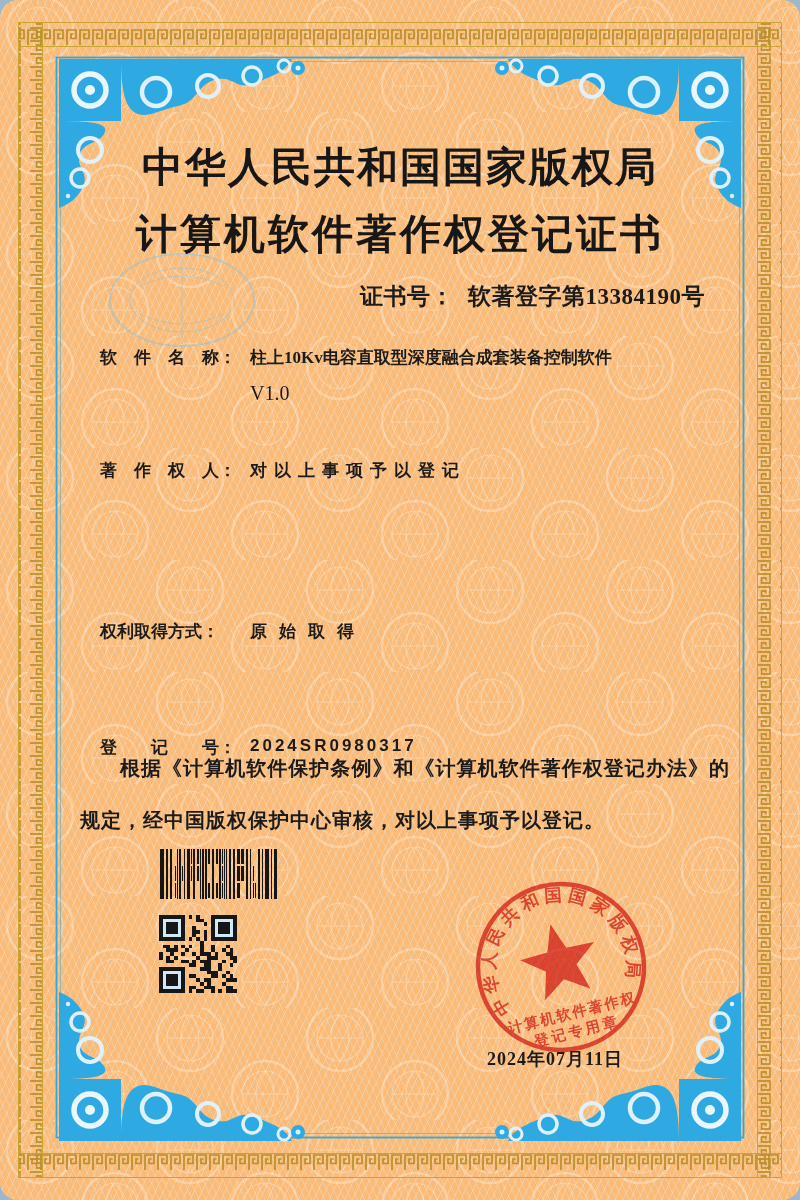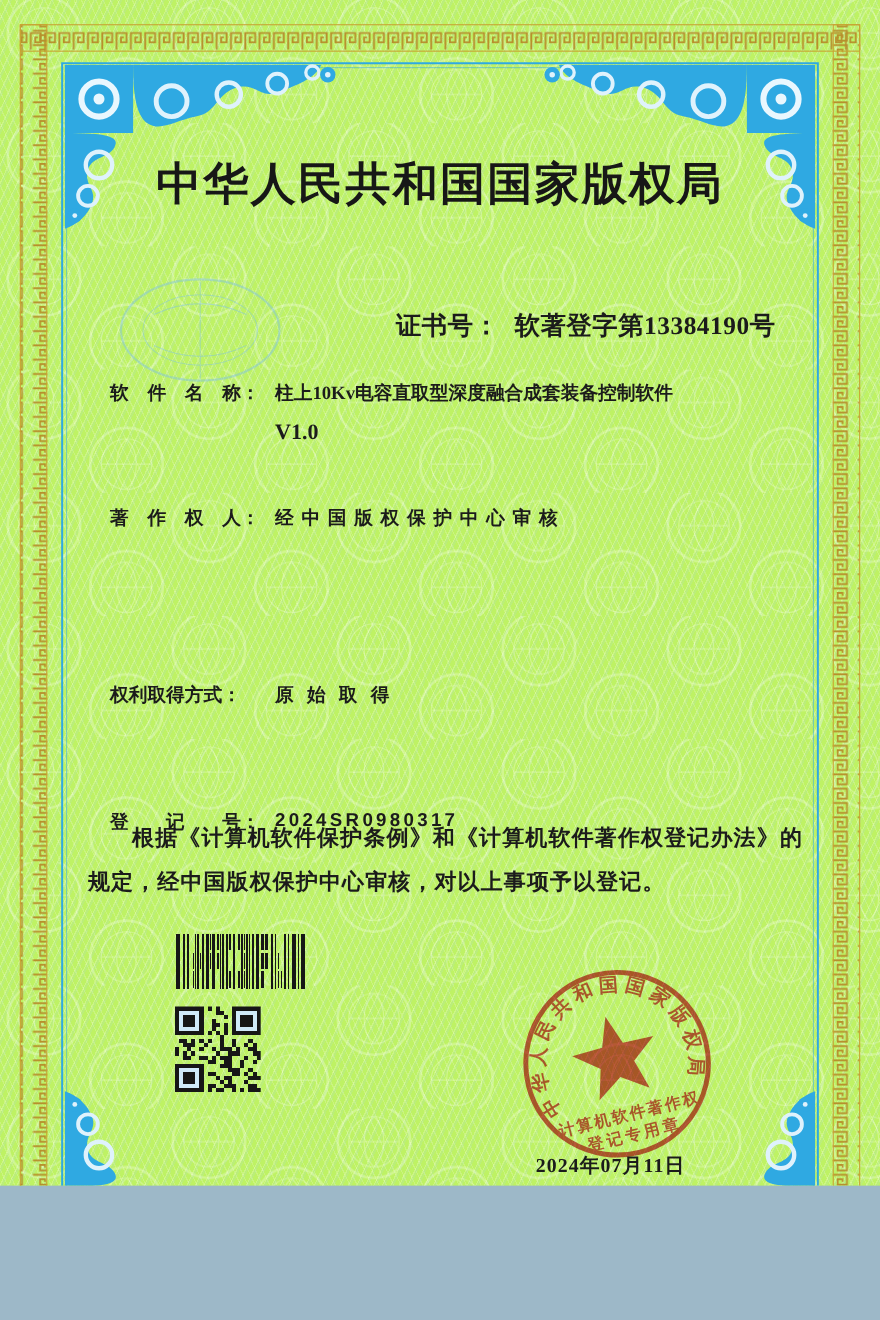--- a/index.html
+++ b/index.html
@@ -1,20 +1,21 @@
 <!DOCTYPE html>
 <html><head>
 <meta charset="utf-8">
 <style>
   html,body{margin:0;padding:0;background:#9db8c8;}
   .page{
-    position:relative;width:800px;height:1078px;margin:0 auto;overflow:hidden;
-    background:#bef264;
+    position:relative;width:800px;height:1200px;margin:0 auto;overflow:hidden;
+    background:#fdba74;
     font-family:"Liberation Serif", serif;
     color:#1b1b1b;
+    border-radius:18px;
   }
   
   .page::before{
     content:"";position:absolute;inset:0;pointer-events:none;
     background:
       repeating-linear-gradient(115deg, rgba(255,255,255,.22) 0 1px, rgba(168,214,240,.16) 1px 3px, rgba(0,0,0,0) 3px 7px),
       repeating-linear-gradient(65deg, rgba(255,255,255,.18) 0 1px, rgba(0,0,0,0) 1px 6px);
   }
   .deco{position:absolute;inset:0;width:800px;height:1200px;pointer-events:none;}
   .title1,.title2{
@@ -27,24 +28,24 @@
     position:absolute;top:281px;left:0;right:95px;text-align:right;
     font-size:23px;font-weight:700;letter-spacing:.5px;
   }
   .certno .sep{display:inline-block;width:14px;}
   .row{position:absolute;left:100px;font-size:17px;white-space:nowrap;}
   .row .lbl{font-weight:700;}
   .row .val{position:absolute;left:150px;top:0;white-space:nowrap;font-weight:600;text-align:right;}
   .val-owner{letter-spacing:7px;}
   .val-acq,.val-scope{letter-spacing:12px;}
   .val-reg{letter-spacing:3px;font-family:Liberation Sans, sans-serif;}
-  .val-line2{position:absolute;left:250px;top:382px;font-size:20px;font-weight:700;}
+  .val-line2{position:absolute;left:250px;top:382px;font-size:20px;font-weight:400;}
   .statement{
     position:absolute;left:80px;top:742px;width:650px;
-    font-size:20px;line-height:40px;text-indent:2em;letter-spacing:1px;
+    font-size:20px;line-height:52px;text-indent:2em;letter-spacing:1px;
     text-align:justify;font-weight:600;
   }
   .barcode{position:absolute;left:160px;top:849px;width:118px;height:50px;}
   .qrcode{position:absolute;left:159px;top:915px;width:78px;height:78px;}
   .seal{position:absolute;left:458px;top:864px;width:206px;height:206px;opacity:.92;mix-blend-mode:multiply;}
   .date{position:absolute;left:487px;top:1047px;font-size:18px;font-weight:700;letter-spacing:1px;}
 </style>
 </head>
 <body>
 
@@ -119,34 +120,35 @@
       </g>
     <g transform="translate(0,1200) scale(1,-1)">
         <use href="#flourish"></use>
       </g>
     <g transform="translate(800,1200) scale(-1,-1)">
         <use href="#flourish"></use>
       </g>
   </svg>
 
   <div class="title1">中华人民共和国国家版权局</div>
+  <div class="title2">计算机软件著作权登记证书</div>
 
   <div class="certno">
     <span>证书号：</span><span class="sep"></span><span>软著登字第13384190号</span>
   </div>
 
   <div class="row" style="top:346px">
     <span class="lbl">软　件　名　称：</span>
     <span class="val">柱上10Kv电容直取型深度融合成套装备控制软件</span>
   </div>
   <div class="val-line2">V1.0</div>
 
   <div class="row" style="top:459px">
     <span class="lbl">著　作　权　人：</span>
-    <span class="val val-owner">经中国版权保护中心审核</span>
+    <span class="val val-owner">对以上事项予以登记</span>
   </div>
 
   <div class="row" style="top:620px">
     <span class="lbl">权利取得方式：</span>
     <span class="val val-acq">原始取得</span>
   </div>
 
 
   <div class="row" style="top:736px">
     <span class="lbl">登　　记　　号：</span>

